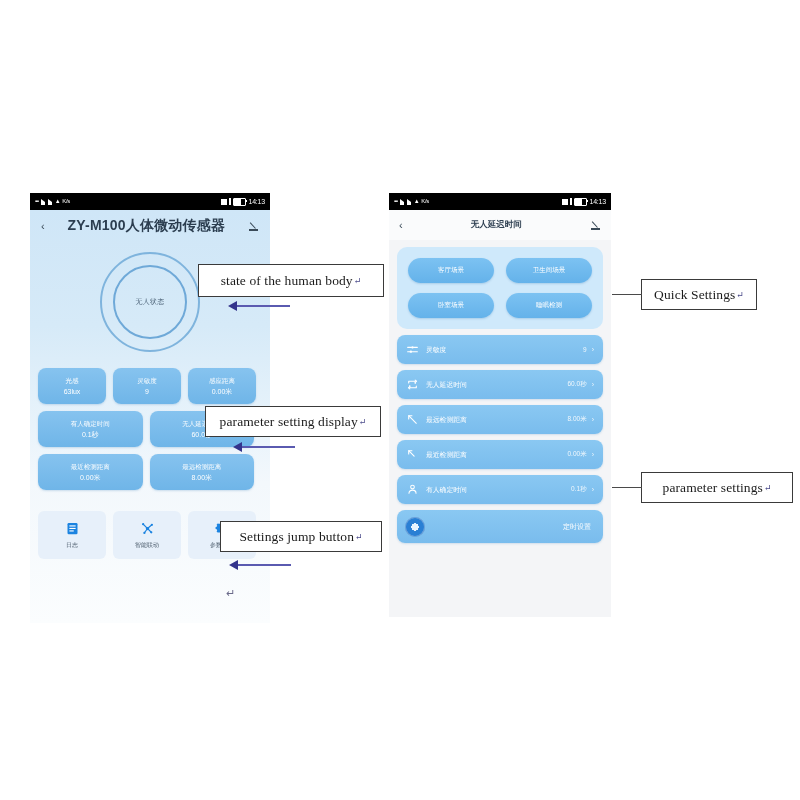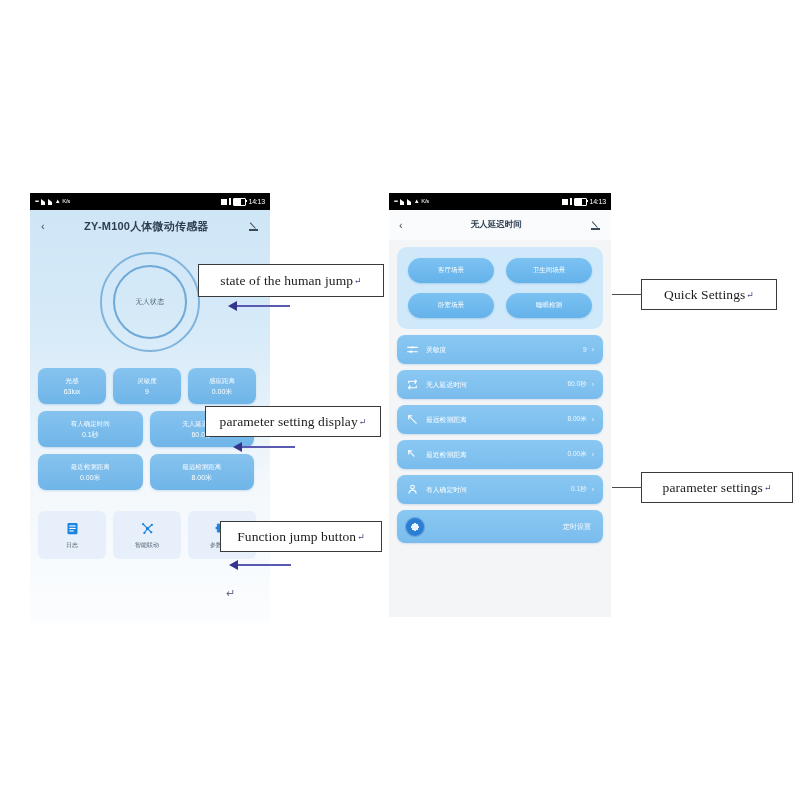--- a/index.html
+++ b/index.html
@@ -29,21 +29,21 @@
   .sqr{display:inline-block;width:6px;height:6px;background:#fff;}
   .bar2{display:inline-block;width:2px;height:7px;background:#fff;}
 
   
   .lp-body{
     height:413px;
     background:linear-gradient(180deg,#cfe6f7 0%,#d6eaf8 28%,#e8f3fb 52%,#f3f8fc 66%,#fbfdfe 100%);
     position:relative;
   }
   .lp-nav{height:32px;display:flex;align-items:center;justify-content:space-between;padding:0 11px;box-sizing:border-box;}
-  .lp-title{font-size:11px;color:#2c3e50;font-weight:bold;letter-spacing:.2px;}
+  .lp-title{font-size:14px;color:#2c3e50;font-weight:bold;letter-spacing:.2px;}
   .nav-ico{font-size:11px;color:#3a4a58;line-height:1;}
   .pencil{width:11px;height:11px;position:relative;}
   .pencil:before{content:"";position:absolute;left:2px;top:1px;width:8px;height:1.4px;background:#3a4a58;transform:rotate(48deg);transform-origin:left center;}
   .pencil:after{content:"";position:absolute;left:1px;bottom:1px;width:9px;height:1.2px;background:#3a4a58;}
 
   .status-circle-wrap{height:120px;display:flex;align-items:center;justify-content:center;}
   .ring-outer{
     width:96px;height:96px;border-radius:50%;border:2px solid #7fb4dd;
     display:flex;align-items:center;justify-content:center;
     box-shadow:0 0 0 0 rgba(0,0,0,0);
@@ -342,47 +342,47 @@
         <div class="row timer">
           <span class="timer-badge"></span>
           <span class="timer-label">定时设置</span>
         </div>
 
       </div>
     </div>
   </div>
 
   <div class="callout" style="left:198px;top:264px;width:186px;height:33px;">
-    <span class="t">state of the human jump</span>
+    <span class="t">state of the human body</span>
       <span class="pil">↵</span>
   </div>
   <div class="arrow left" style="left:228px;top:301px;width:62px;">
     <span class="head"></span>
       <span class="shaft"></span>
   </div>
 
   <div class="callout" style="left:205px;top:406px;width:176px;height:31px;">
     <span class="t">parameter setting display</span>
       <span class="pil">↵</span>
   </div>
   <div class="arrow left" style="left:233px;top:442px;width:62px;">
     <span class="head"></span>
       <span class="shaft"></span>
   </div>
 
   <div class="callout" style="left:220px;top:521px;width:162px;height:31px;">
-    <span class="t">Function jump button</span>
+    <span class="t">Settings jump button</span>
       <span class="pil">↵</span>
   </div>
   <div class="arrow left" style="left:229px;top:560px;width:62px;">
     <span class="head"></span>
       <span class="shaft"></span>
   </div>
 
-  <div class="callout" style="left:641px;top:279px;width:136px;height:31px;">
+  <div class="callout" style="left:641px;top:279px;width:116px;height:31px;">
     <span class="t">Quick Settings</span>
       <span class="pil">↵</span>
   </div>
   <div class="line-h" style="left:612px;top:294px;width:30px;"></div>
 
   <div class="callout" style="left:641px;top:472px;width:152px;height:31px;">
     <span class="t">parameter settings</span>
       <span class="pil">↵</span>
   </div>
   <div class="line-h" style="left:612px;top:487px;width:30px;"></div>

